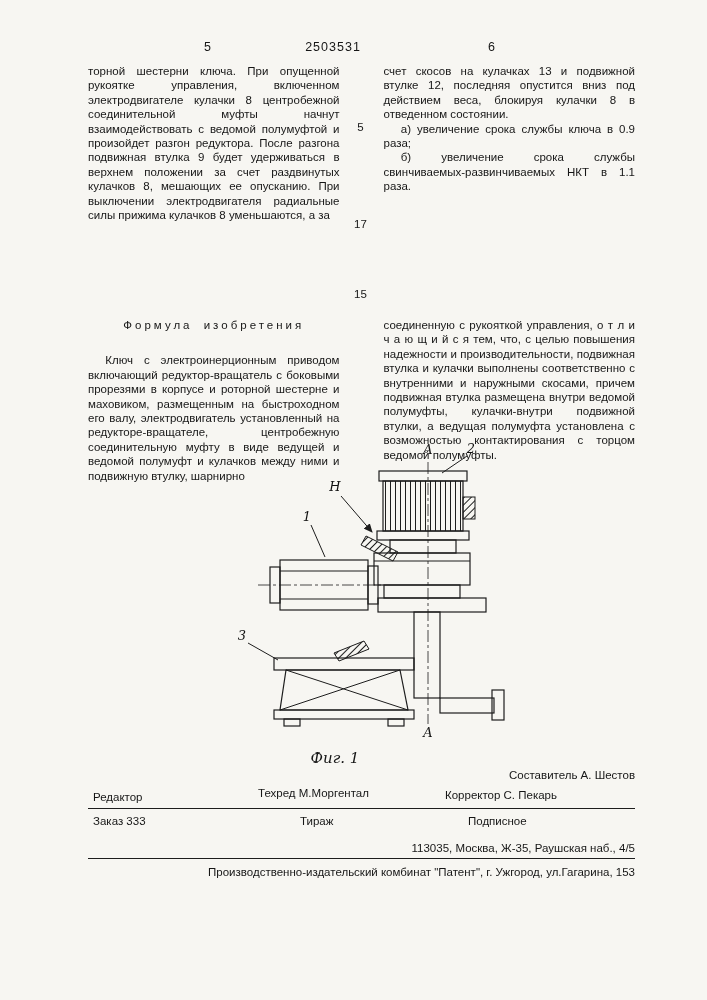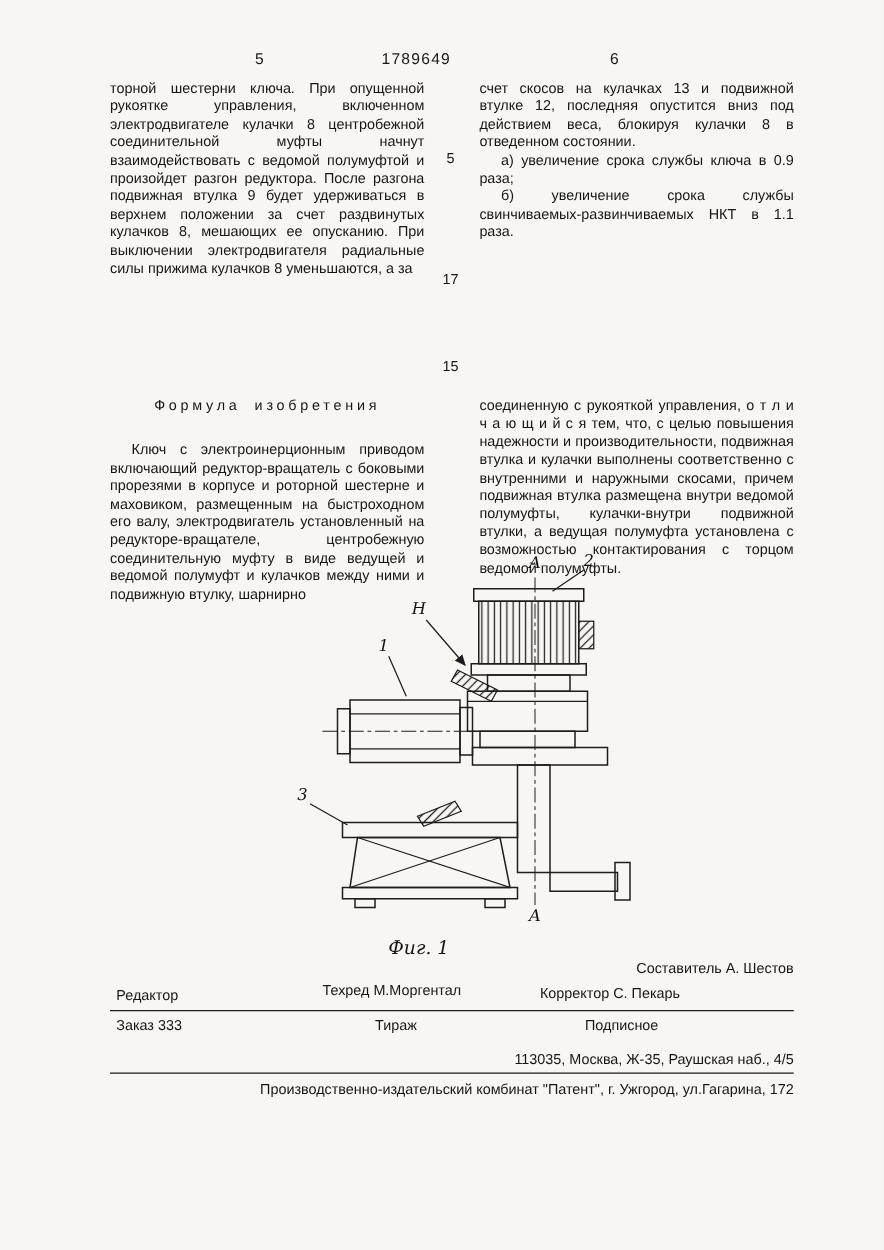--- a/index.html
+++ b/index.html
@@ -39,21 +39,21 @@
   .imp.centerblock{left:88px;width:547px;text-align:right;white-space:normal}
   .rule{position:absolute;left:88px;width:547px;height:1px;background:#1d1d1d}
 </style>
 </head>
 <body>
 
 <div class="page">
 
   <div class="hdr">
     <span class="colnum-l">5</span>
-    <span class="patnum">1789649</span>
+    <span class="patnum">2503531</span>
     <span class="colnum-r">6</span>
   </div>
 
   <div class="twocol" style="top:64px">
     <div class="col">
       <p>торной шестерни ключа. При опущенной рукоятке управления, включенном электродвигателе кулачки 8 центробежной соединительной муфты начнут взаимодействовать с ведомой полумуфтой и произойдет разгон редуктора. После разгона подвижная втулка 9 будет удерживаться в верхнем положении за счет раздвинутых кулачков 8, мешающих ее опусканию. При выключении электродвигателя радиальные силы прижима кулачков 8 уменьшаются, а за</p>
     </div>
     <div class="col">
       <p>счет скосов на кулачках 13 и подвижной втулке 12, последняя опустится вниз под действием веса, блокируя кулачки 8 в отведенном состоянии.</p>
       <p class="indent">а) увеличение срока службы ключа в 0.9 раза;</p>
@@ -143,27 +143,27 @@
         <rect class="part" x="56" y="279" width="16" height="7"></rect>
         <rect class="part" x="160" y="279" width="16" height="7"></rect>
       </g>
     </svg>
   </div>
   <div class="figcap">Фиг. 1</div>
 
   <div class="imp centerblock" style="top:769px">Составитель  А. Шестов</div>
   <span class="imp" style="left:93px;top:791px">Редактор</span>
   <span class="imp" style="left:258px;top:787px">Техред М.Моргентал</span>
-  <span class="imp" style="left:432px;top:789px">Корректор С. Пекарь</span>
+  <span class="imp" style="left:445px;top:789px">Корректор С. Пекарь</span>
 
   <div class="rule" style="top:808px"></div>
 
   <span class="imp" style="left:93px;top:815px">Заказ 333</span>
   <span class="imp" style="left:300px;top:815px">Тираж</span>
   <span class="imp" style="left:468px;top:815px">Подписное</span>
 
   <div class="imp centerblock" style="top:842px">113035, Москва, Ж-35, Раушская наб., 4/5</div>
 
   <div class="rule" style="top:858px"></div>
 
-  <div class="imp centerblock" style="top:866px">Производственно-издательский комбинат "Патент", г. Ужгород, ул.Гагарина, 172</div>
+  <div class="imp centerblock" style="top:866px">Производственно-издательский комбинат "Патент", г. Ужгород, ул.Гагарина, 153</div>
 
 </div>
 
 </body></html>

